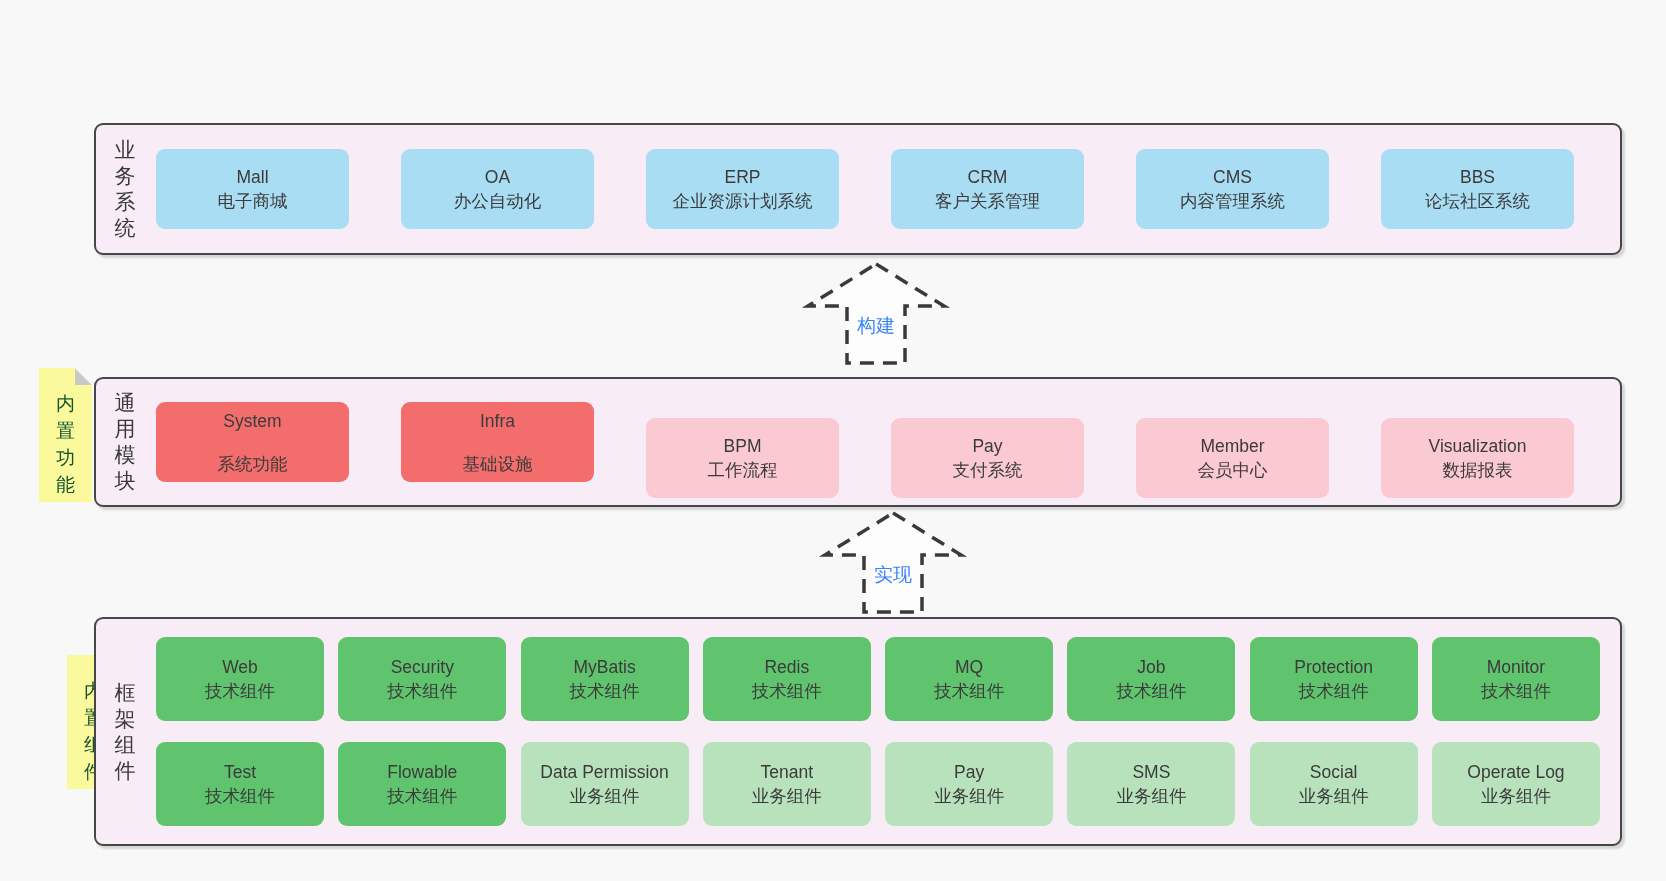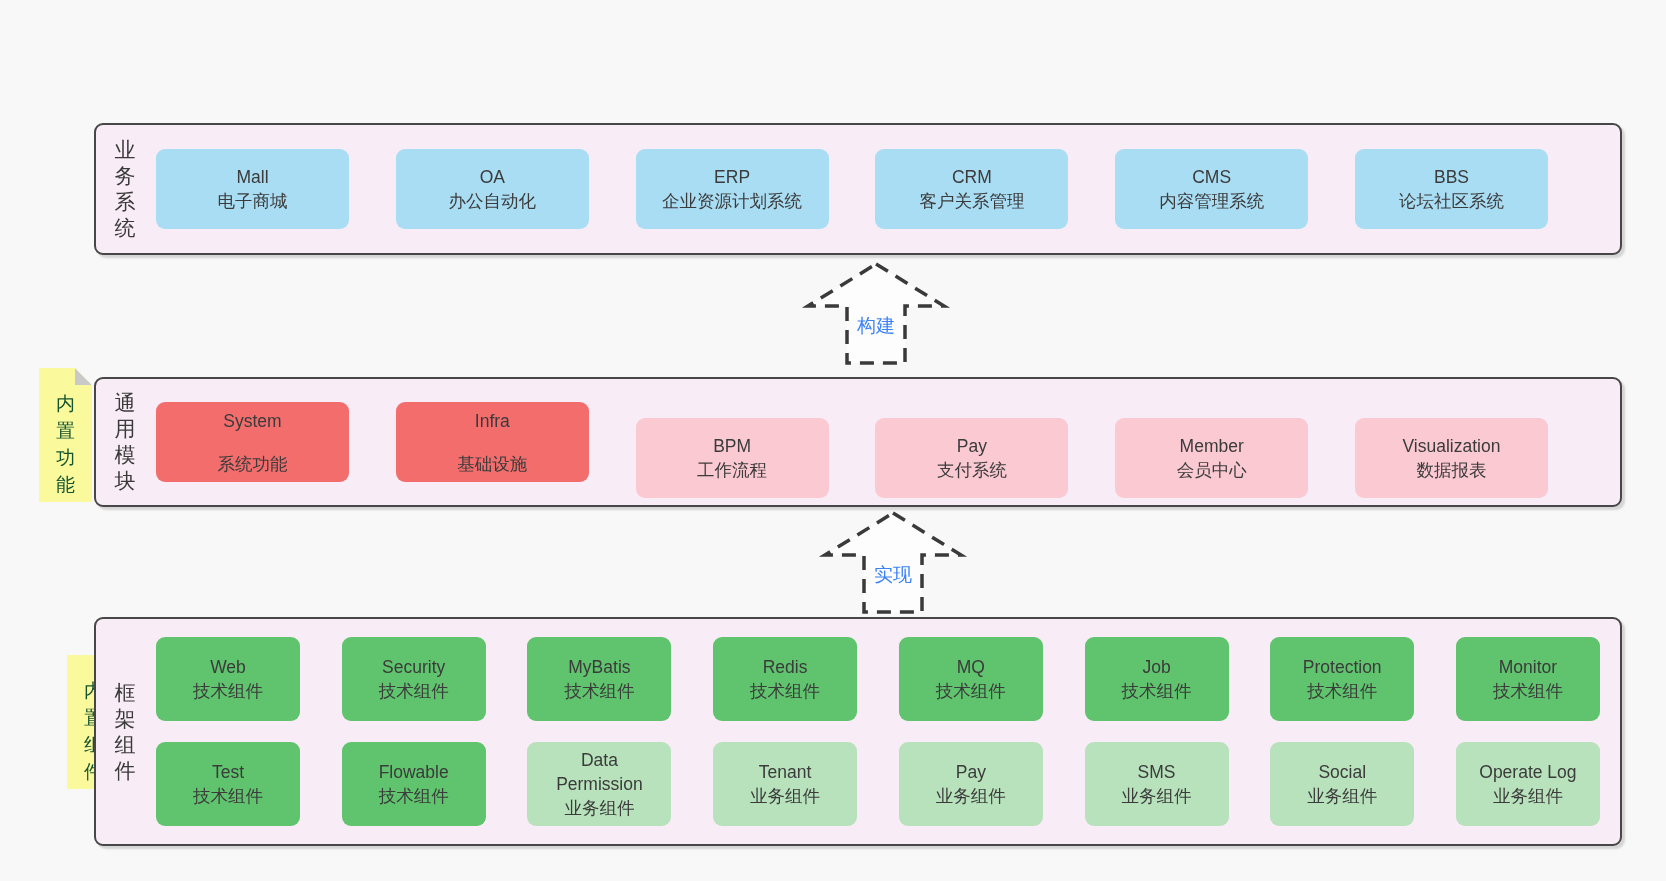--- a/index.html
+++ b/index.html
@@ -26,33 +26,33 @@
   .band-modules{top:377px;height:130px;}
   .band-framework{top:617px;height:229px;}
   .vlabel{
     width:26px;margin-left:16px;margin-right:18px;
     font-size:21px;line-height:26px;text-align:center;
     word-break:break-all;white-space:normal;
     color:var(--text,#3a3a3a);flex:0 0 auto;
   }
   .boxes{
     flex:1;display:flex;justify-content:space-between;align-items:center;
-    padding-right:72px;
+    padding-right:46px;
   }
   .band-framework .rows{flex:1;display:flex;flex-direction:column;gap:21px;padding-right:20px;}
   .band-framework .boxes{padding-right:0;}
   
   .box{
     height:80px;border-radius:9px;
     display:flex;flex-direction:column;justify-content:center;align-items:center;
     text-align:center;font-size:17.5px;line-height:24px;
     color:#3b3b3b;padding:2px 8px;box-sizing:border-box;
   }
   .band-business .box,.band-modules .box{width:193px;}
-  .band-framework .box{width:144px;height:84px;}
+  .band-framework .box{width:168px;height:84px;}
   .blue{background:var(--blue,#a9ddf3);}
   .red{background:var(--red,#f36d6d);gap:19px;}
   .pink{background:var(--pink,#fbc9d2);margin-top:32px;}
   .green-dark{background:var(--green-dark,#5fc46d);}
   .green-light{background:var(--green-light,#b7e2bb);}
   
   .arrow{position:absolute;width:150px;height:106px;}
   .arrow svg{position:absolute;left:0;top:0;}
   .arrow-build{left:801px;top:261px;}
   .arrow-implement{left:818px;top:510px;}

